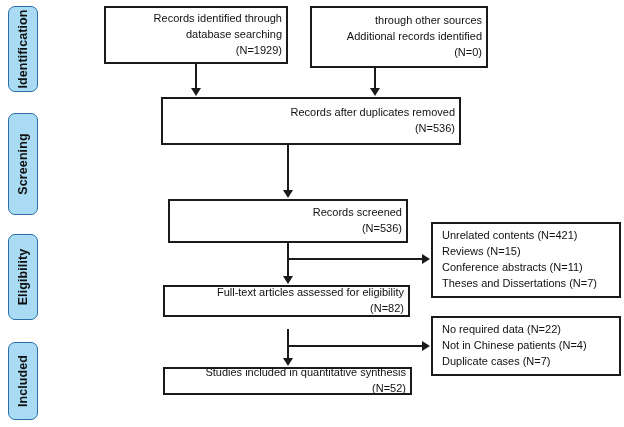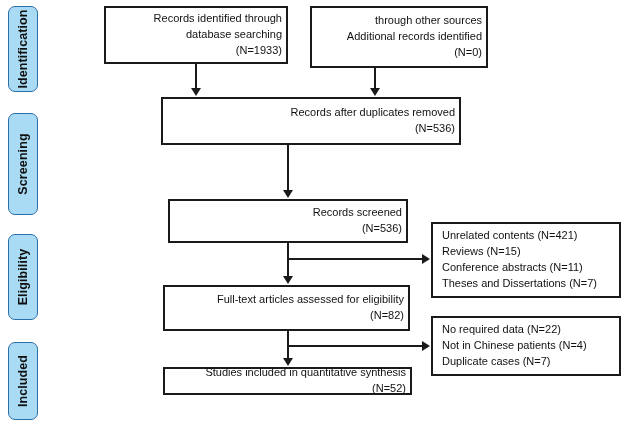--- a/index.html
+++ b/index.html
@@ -91,21 +91,21 @@
     <span class="chip-text">Eligibility</span>
   </div>
 
   <div class="stage-chip" style="left:8px;top:342px;width:30px;height:78px;">
     <span class="chip-text">Included</span>
   </div>
 
   <div class="fbox" style="left:104px;top:6px;width:184px;height:58px;">
     <span class="ln">Records identified through</span>
     <span class="ln">database searching</span>
-    <span class="ln">(N=1933)</span>
+    <span class="ln">(N=1929)</span>
   </div>
 
   <div class="fbox" style="left:310px;top:6px;width:178px;height:62px;">
     <span class="ln">through other sources</span>
     <span class="ln">Additional records identified</span>
     <span class="ln">(N=0)</span>
   </div>
 
   <div class="vline" style="left:195px;top:64px;height:25px;"></div>
   <div class="arrow-down" style="left:191px;top:88px;"></div>
@@ -132,21 +132,21 @@
   <div class="hline" style="left:288px;top:258px;width:135px;"></div>
   <div class="arrow-right" style="left:422px;top:254px;"></div>
 
   <div class="fbox left" style="left:431px;top:222px;width:190px;height:76px;">
     <span class="ln">Unrelated contents (N=421)</span>
     <span class="ln">Reviews (N=15)</span>
     <span class="ln">Conference abstracts (N=11)</span>
     <span class="ln">Theses and Dissertations (N=7)</span>
   </div>
 
-  <div class="fbox" style="left:163px;top:285px;width:247px;height:46px;padding-left:20px;">
+  <div class="fbox" style="left:163px;top:285px;width:247px;height:32px;padding-left:20px;">
     <span class="ln">Full-text articles assessed for eligibility</span>
     <span class="ln">(N=82)</span>
   </div>
 
   <div class="vline" style="left:287px;top:329px;height:30px;"></div>
   <div class="arrow-down" style="left:283px;top:358px;"></div>
 
   <div class="hline" style="left:288px;top:345px;width:135px;"></div>
   <div class="arrow-right" style="left:422px;top:341px;"></div>
 

